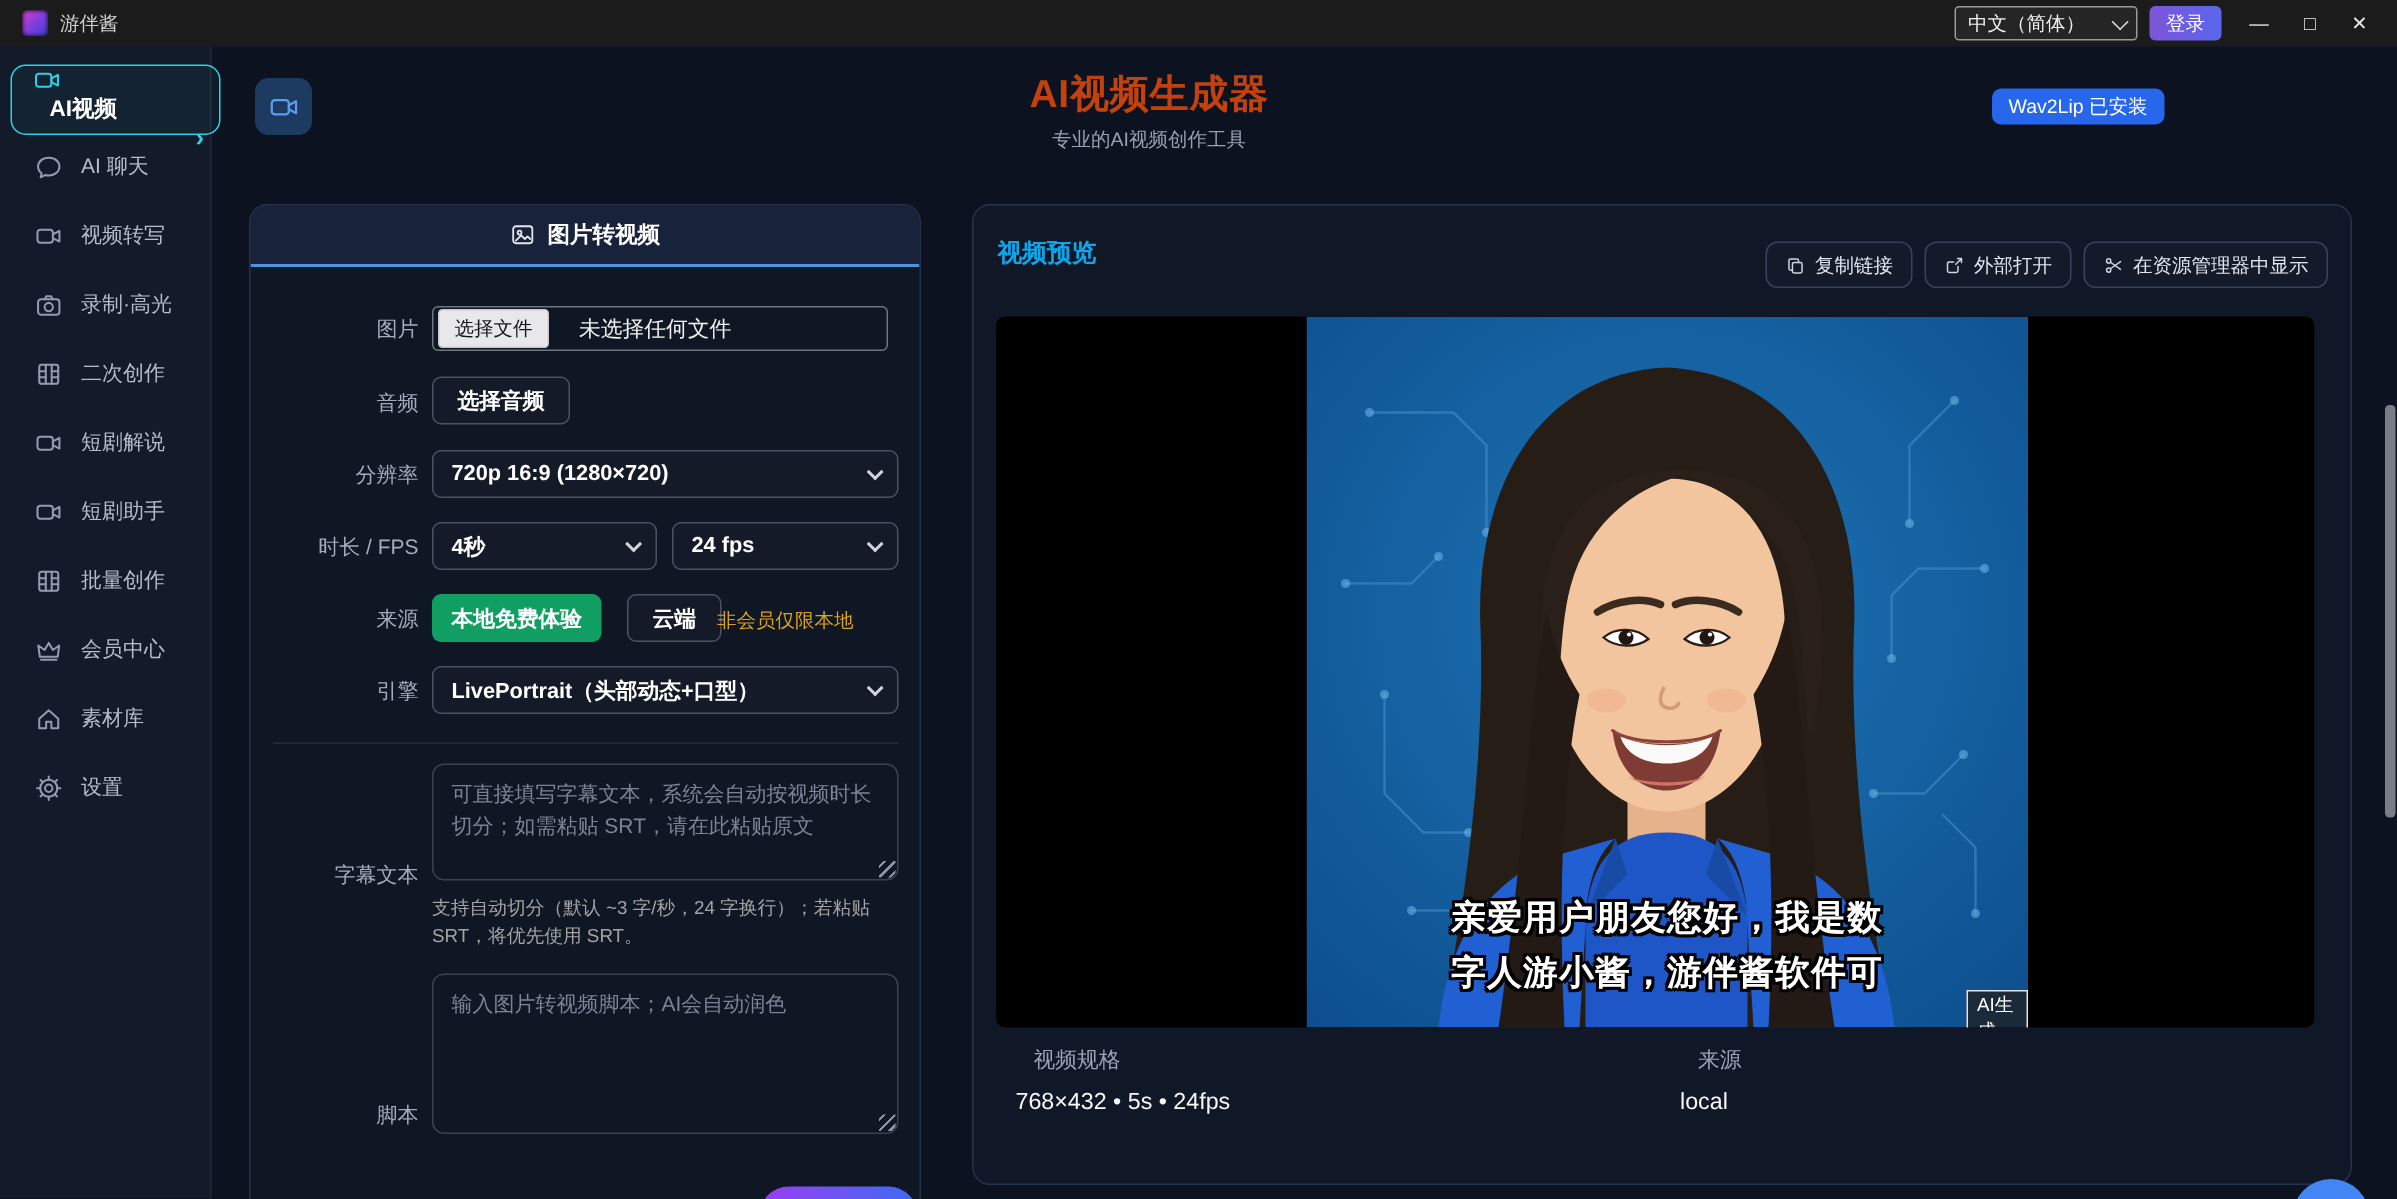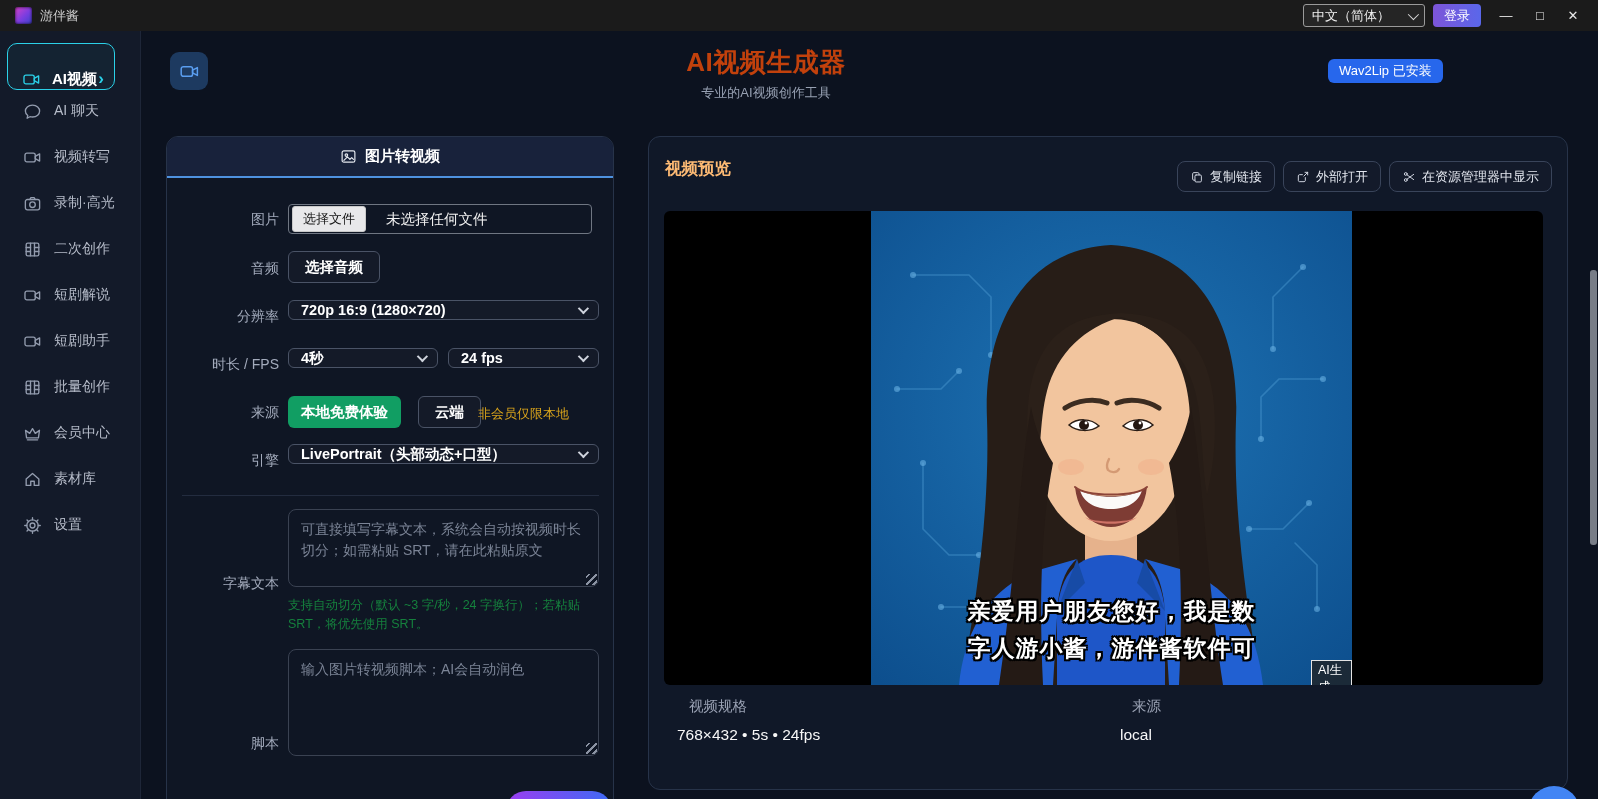--- a/index.html
+++ b/index.html
@@ -18,23 +18,23 @@
   .login-btn { position:absolute; left:1433px; top:4px; width:48px; height:23px; border:none; border-radius:4px;
     background:linear-gradient(90deg,#7d55d8,#5a67ea); color:#fff; font-size:13px; cursor:pointer; }
   .winctl { position:absolute; top:0; width:30px; height:31px; line-height:31px; text-align:center;
     color:#e8e8e8; font-size:13px; }
   .chev-down { width:8px; height:8px; border-right:1.6px solid #d8d8d8; border-bottom:1.6px solid #d8d8d8;
     transform:rotate(45deg) translateY(-2px); display:inline-block; }
 
   
   .sidebar { position:absolute; left:0; top:31px; width:141px; height:768px; background:#131a29;
     border-right:1px solid #1e2638; z-index:10; }
-  .side-item-active { position:absolute; left:7px; top:12px; width:108px; height:47px;
+  .side-item-active { position:absolute; left:7px; top:12px; width:140px; height:47px;
     border:1.5px solid #2bd1e8; border-radius:10px; background:rgba(43,209,232,.05);
-    display:flex; align-items:flex-end; padding:0 10px 0 14px; cursor:pointer; }
+    display:flex; align-items:flex-start; padding:0 10px 0 14px; cursor:pointer;flex-direction:column; }
   .side-item-active .lbl { color:#ffffff; font-weight:bold; font-size:15px; margin-left:11px; }
   .side-item-active .chv { margin-left:auto; color:#2bd1e8; font-size:17px; font-weight:bold; }
   .side-list { position:absolute; left:0; top:57px; width:141px; }
   .side-item { height:46px; display:flex; align-items:center; padding-left:23px; cursor:pointer; }
   .side-item .lbl { color:#b6bcc9; font-size:14px; margin-left:12px; }
   .icn { width:19px; height:19px; flex:0 0 auto; }
   .icn svg { width:100%; height:100%; stroke-width:1.7; fill:none; stroke:currentColor;
     stroke-linecap:round; stroke-linejoin:round; display:block; }
   .c-cyan { color:#2bd1e8; } .c-gray { color:#939cae; }
 
@@ -57,43 +57,43 @@
     color:#fff; font-size:15px; font-weight:bold; }
   .form-hdr .icn { width:17px; height:17px; color:#e3e7ee; }
   .f-label { position:absolute; left:15px; width:97px; text-align:right; color:#a3abbc; font-size:14px; }
   .file-box { position:absolute; left:121px; width:304px; height:30px; border:1px solid #6f7682;
     border-radius:4px; display:flex; align-items:center; padding:0 8px 0 3px; gap:20px; cursor:pointer; }
   .file-btn { background:#e8e8ea; color:#141414; font-size:13px; padding:3px 10px; border-radius:3px;
     border:1px solid #c9c9c9; white-space:nowrap; cursor:pointer; }
   .file-status { color:#f2f2f2; font-size:14.5px; white-space:nowrap; }
   .btn-outline { background:#141a28; border:1px solid #4a5366; border-radius:6px; color:#fff;
     font-weight:bold; font-size:14.5px; height:32px; padding:0 16px; cursor:pointer; }
-  .sel { position:absolute; height:20px; background:#141a28; border:1px solid #4a5366; border-radius:6px;
+  .sel { position:absolute; height:32px; background:#141a28; border:1px solid #4a5366; border-radius:6px;
     color:#fff; font-weight:bold; font-size:14.5px; display:flex; align-items:center; padding:0 12px;
     cursor:pointer; }
   .sel .caret { margin-left:auto; width:8px; height:8px; border-right:2px solid #cfd4dd;
     border-bottom:2px solid #cfd4dd; transform:rotate(45deg) translateY(-2px); }
   .btn-green { background:#119e63; border:none; border-radius:6px; color:#fff; font-weight:bold;
     font-size:14.5px; height:32px; padding:0 13px; cursor:pointer; }
   .note-yellow { color:#d9a41b; font-size:13px; }
   .divider { position:absolute; left:15px; width:417px; height:1px; background:#232c3f; }
   .ta { position:absolute; left:121px; width:311px; background:#0f1624; border:1px solid #3a4252;
     border-radius:8px; color:#e5e7eb; font-size:14px; padding:9px 12px; resize:none;
     font-family:"Liberation Sans", sans-serif; line-height:1.5; }
   .ta::placeholder { color:#7b8496; }
   .grip { position:absolute; width:11px; height:11px;
     background:repeating-linear-gradient(135deg, transparent 0 2px, #8b93a3 2px 3.5px, transparent 3.5px 5px); }
-  .help-text { position:absolute; left:121px; width:316px; color:#15803d; font-size:12.5px; line-height:1.5; }
+  .help-text { position:absolute; left:121px; width:316px; color:#a3a3a3; font-size:12.5px; line-height:1.5; }
   .grad-btn { position:absolute; left:339px; top:654px; width:106px; height:40px; border:none;
     border-radius:20px; background:linear-gradient(90deg,#9b3df0,#3d6bf5); cursor:pointer; }
 
   
   .prev-panel { position:absolute; left:507px; top:105px; width:920px; height:654px; background:#101828;
     border:1px solid #273349; border-radius:12px; }
-  .prev-title { position:absolute; left:16px; top:21px; color:#fdba74; font-size:16.5px; font-weight:bold; }
+  .prev-title { position:absolute; left:16px; top:21px; color:#0ea5e9; font-size:16.5px; font-weight:bold; }
   .prev-btns { position:absolute; right:15px; top:24px; display:flex; gap:8px; }
   .pbtn { height:31px; background:#131a2a; border:1px solid #39445a; border-radius:8px; color:#e2e6ee;
     font-size:13px; display:flex; align-items:center; gap:6px; padding:0 12px; cursor:pointer; }
   .pbtn .icn { width:14px; height:14px; color:#cfd5e0; }
   .video-box { position:absolute; left:15px; top:74px; width:879px; height:474px; background:#000;
     border-radius:6px; overflow:hidden; }
   .portrait { position:absolute; left:207px; top:0; width:481px; height:474px; }
   .portrait svg { width:100%; height:100%; display:block; }
   .vsub { position:absolute; width:100%; text-align:center; color:#fff; font-weight:bold; font-size:23px;
     letter-spacing:1px;

